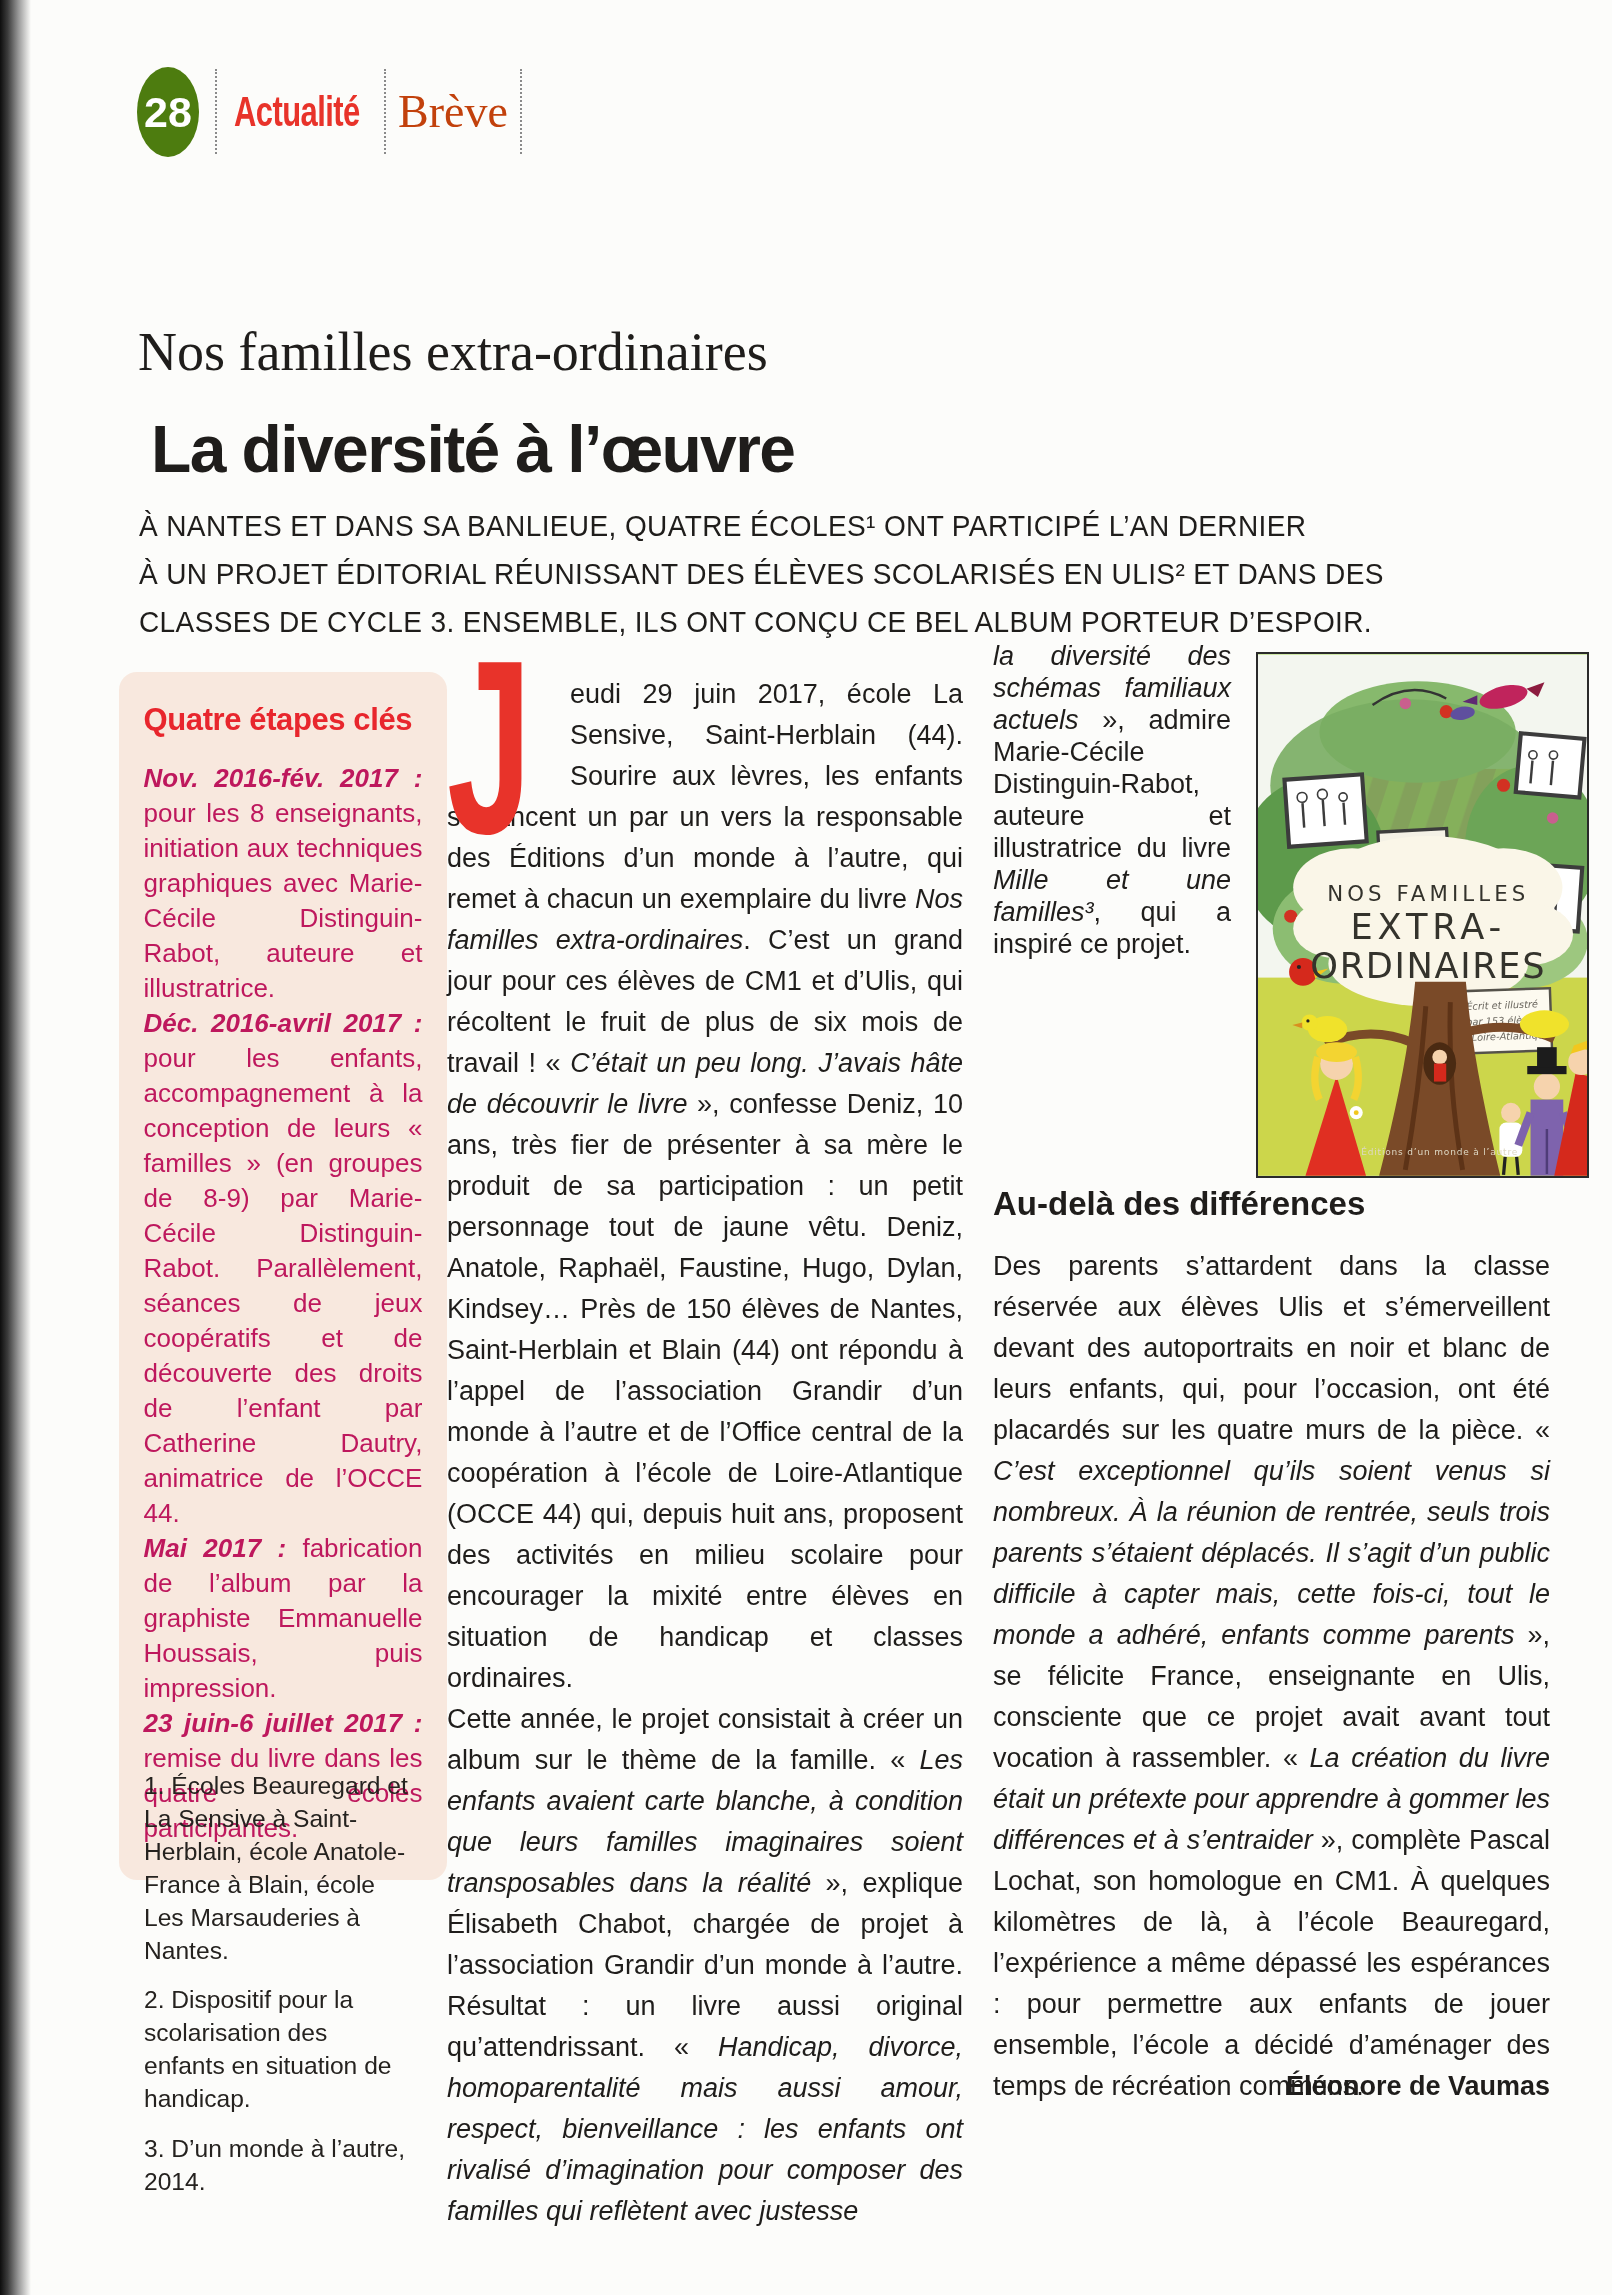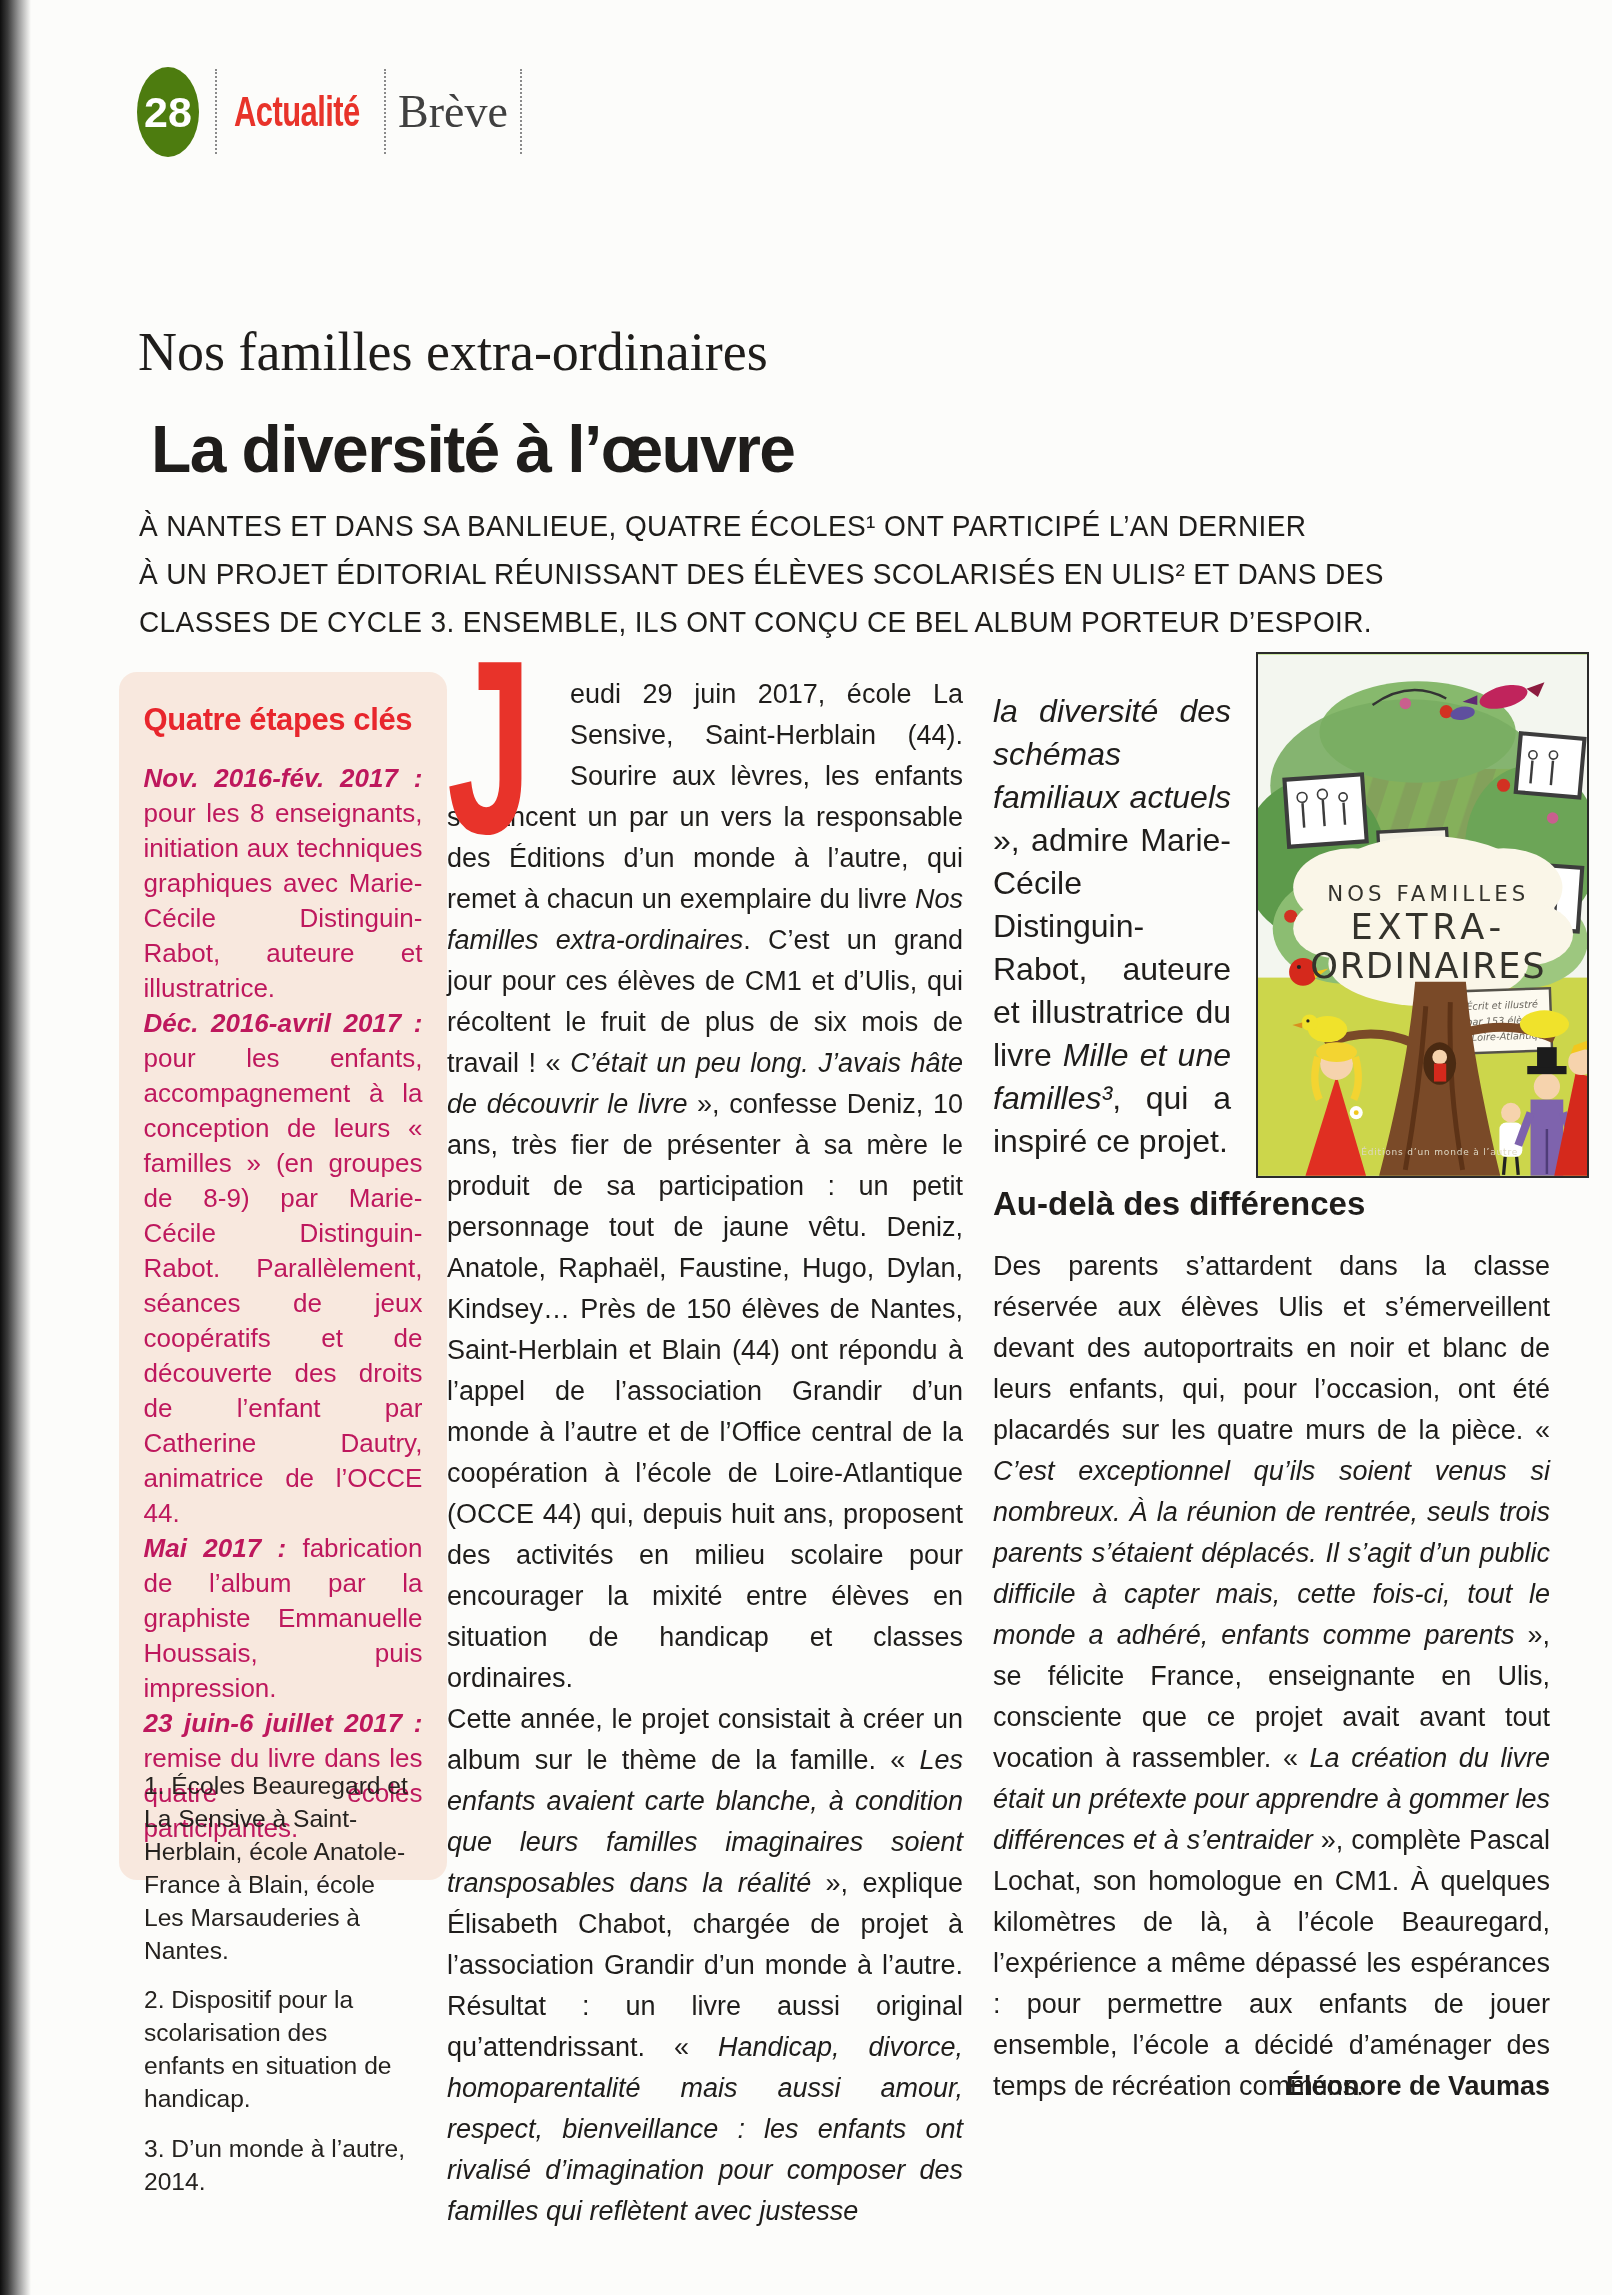--- a/index.html
+++ b/index.html
@@ -11,21 +11,21 @@
   
   .page-badge{position:absolute;left:137px;top:67px;width:62px;height:90px;background:#4d7c0f;
               border-radius:50%;display:flex;align-items:center;justify-content:center;}
   .page-badge span{color:#fff;font-weight:bold;font-size:43px;}
   .hsep{position:absolute;top:69px;height:85px;width:0;border-left:2.5px dotted #8a8a8a;}
   .sep1{left:215px;} .sep2{left:384px;} .sep3{left:520px;}
   .section-label{position:absolute;left:234px;top:69px;height:85px;display:flex;align-items:center;
                  color:#e8332a;font-size:43px;font-weight:bold;letter-spacing:-0.8px;
                  transform:scaleX(.72);transform-origin:left center;}
   .rubric-label{position:absolute;left:398px;top:69px;height:85px;display:flex;align-items:center;
-                font-family:"Liberation Serif",serif;font-size:46px;color:#404040;}
+                font-family:"Liberation Serif",serif;font-size:46px;color:#c2410c;}
 
   
   .kicker{position:absolute;left:138px;top:321px;margin:0;font-family:"Liberation Serif",serif;
           font-weight:normal;font-size:54px;letter-spacing:0;}
   .main-title{position:absolute;left:135px;top:395px;margin:16px;font-size:66px;font-weight:bold;letter-spacing:-1.6px;}
 
   .standfirst{position:absolute;left:139px;top:502px;font-size:29.5px;line-height:48px;
               letter-spacing:0.4px;transform:scaleX(.95);transform-origin:left top;}
   .standfirst span{display:block;white-space:nowrap;}
 
@@ -42,21 +42,21 @@
 
   
   .col-main{position:absolute;left:447px;top:674px;width:516px;font-size:27px;line-height:41px;
             text-align:justify;}
   .col-main p{margin:0;}
   .dropcap{position:relative;float:left;width:123px;height:123px;}
   .dropcap span{position:absolute;left:0;top:-49px;font-size:246px;line-height:246px;font-weight:bold;
                 color:#e8332a;transform:scaleX(.62);transform-origin:0 0;}
 
   
-  .col3a{position:absolute;left:993px;top:690px;width:238px;font-size:32px;line-height:43px;text-align:justify;}
+  .col3a{position:absolute;left:993px;top:640px;width:238px;font-size:27px;line-height:32px;text-align:justify;}
 
   
   .book{position:absolute;left:1256px;top:652px;width:329px;height:522px;margin:0;
         border:2.5px solid #2a2a2a;box-sizing:content-box;background:#84cc16;}
   .book svg{display:block;}
 
   
   .sec2-title{position:absolute;left:993px;top:1185px;margin:0;font-size:33px;font-weight:bold;}
   .col3b{position:absolute;left:993px;top:1246px;width:557px;font-size:27px;line-height:41px;text-align:justify;}
   .col3b p{margin:0;}

